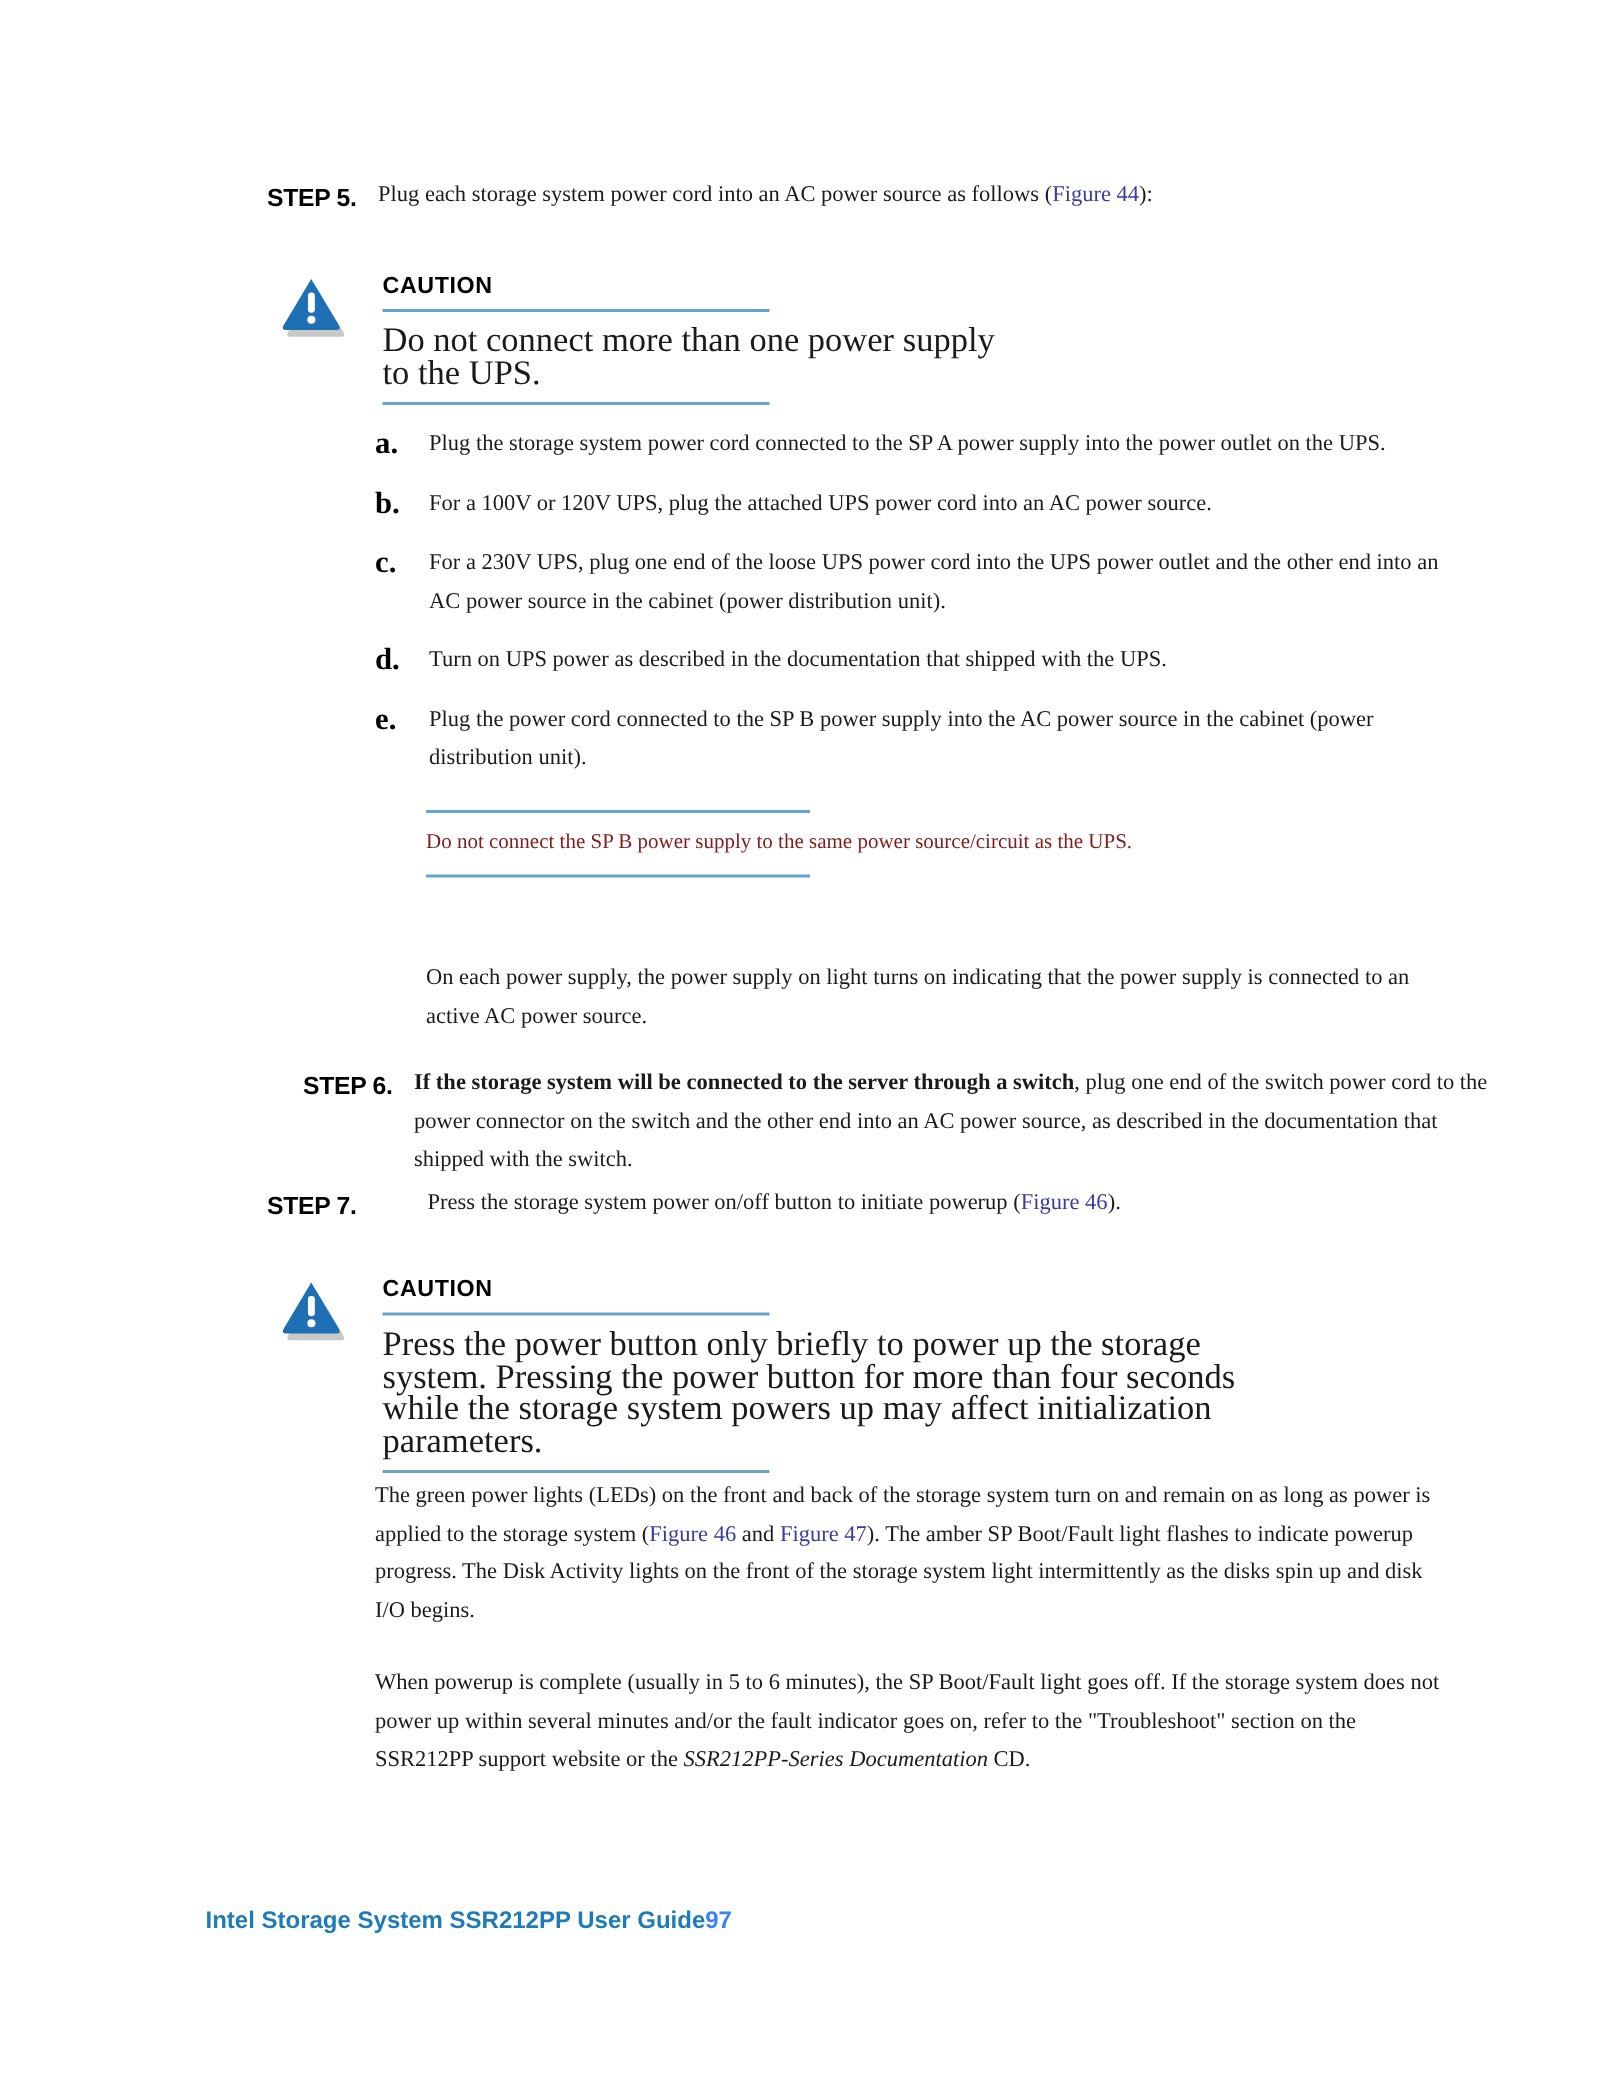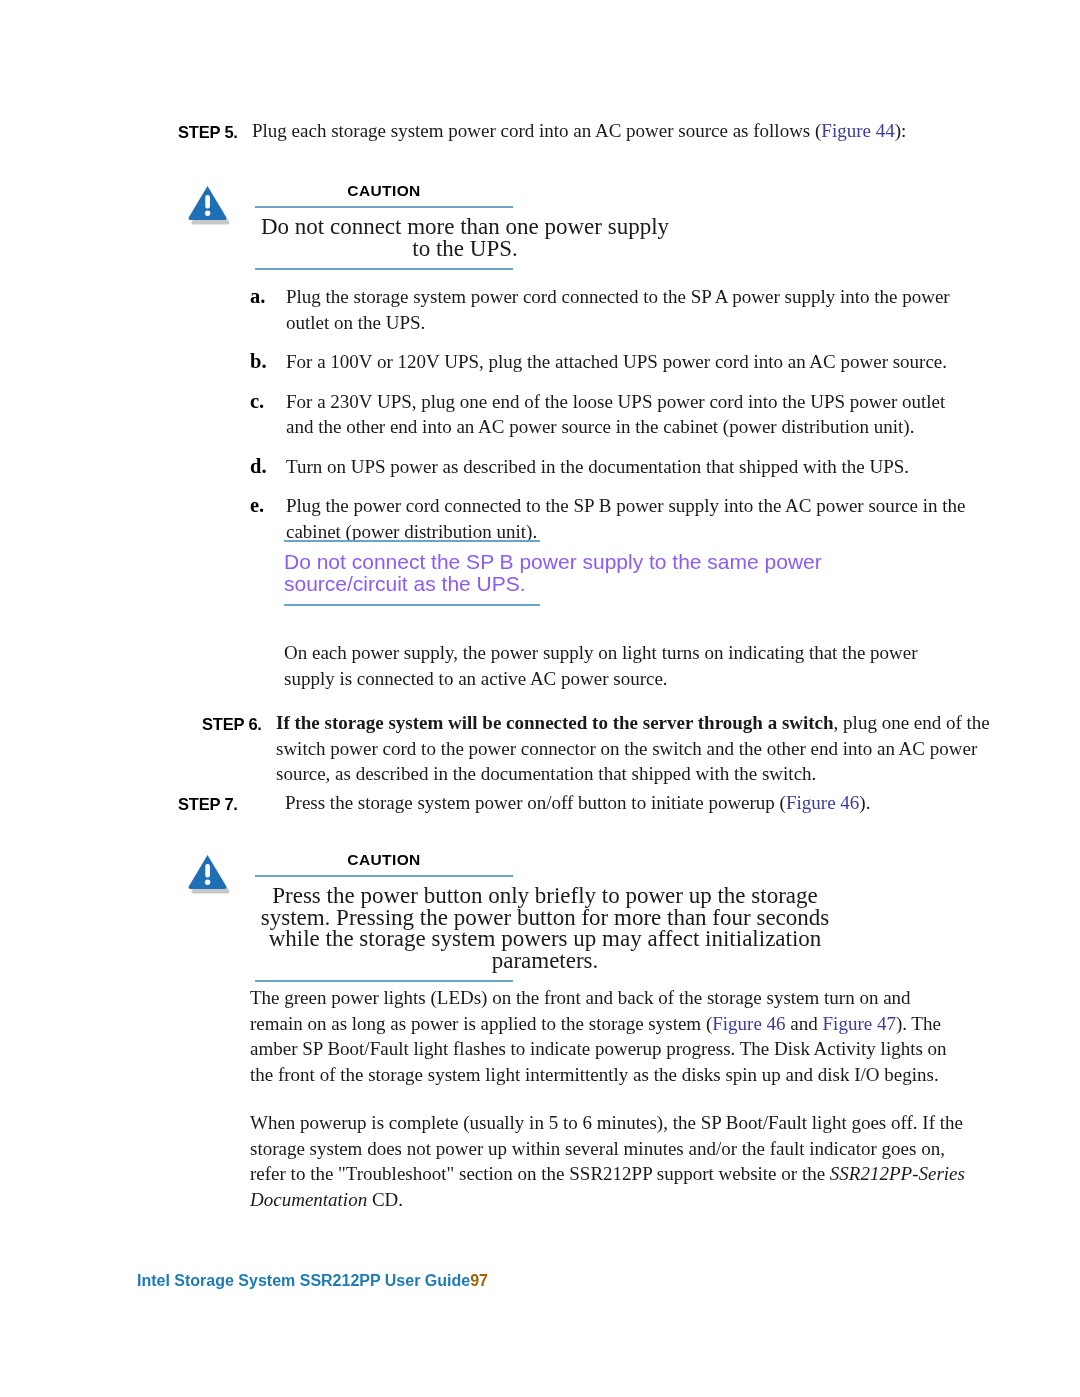--- a/index.html
+++ b/index.html
@@ -19,21 +19,21 @@
   .page {
     position: absolute;
     left: 0; top: 0;
     width: 1048px;
     height: 1397px;
   }
 
   
   .body-text {
     font-family: "Liberation Serif", serif;
-    font-size: 19px;
+    font-size: 15px;
     line-height: 25.5px;
     color: #1a1a1a;
     text-align: left;
   }
 
   
   .step {
     position: absolute;
     display: flex;
     align-items: flex-start;
@@ -70,21 +70,20 @@
     position: absolute;
     left: 0;
     top: 0;
     width: 46px;
     height: 44px;
   }
   .caution-inner {
     position: absolute;
     left: 70px;
     top: 0;
-    text-align: center;
   }
   .caution-title {
     font-family: "Liberation Sans", sans-serif;
     font-weight: bold;
     font-size: 15.5px;
     letter-spacing: 0.4px;
     color: #000;
     margin: 0 0 6px 0;
   }
   .rule {
@@ -97,24 +96,24 @@
     font-family: "Liberation Serif", serif;
     font-size: 23px;
     line-height: 21.5px;
     color: #1a1a1a;
     padding: 8px 0 9px 0;
   }
 
   
   .note-box { position: absolute; }
   .note-text {
-    font-family: Liberation Sans, sans-serif;
-    font-size: 21px;
+    font-family: Liberation Serif, serif;
+    font-size: 14px;
     line-height: 21.5px;
-    color: #8b5cf6;
+    color: #7f1d1d;
     padding: 9px 0 10px 0;
   }
 
   
   .sub-list {
     position: absolute;
   }
   .sub-item {
     display: flex;
     align-items: flex-start;
@@ -149,21 +148,21 @@
     font-family: "Liberation Sans", sans-serif;
     font-weight: bold;
     font-size: 16px;
     color: #1f7bb6;
     letter-spacing: 0px;
   }
   .footer-page {
     font-family: "Liberation Sans", sans-serif;
     font-weight: bold;
     font-size: 16px;
-    color: #a16207;
+    color: #3b82f6;
   }
 </style>
 </head>
 <body>
 
 <div class="page">
 
   <div class="step" style="left:178px; top:118px; width:790px;">
     <div class="step-label">STEP 5.</div>
     <div class="step-body body-text"><span>Plug each storage system power cord into an AC power source as follows (</span><span class="link">Figure 44</span><span>):</span></div>

